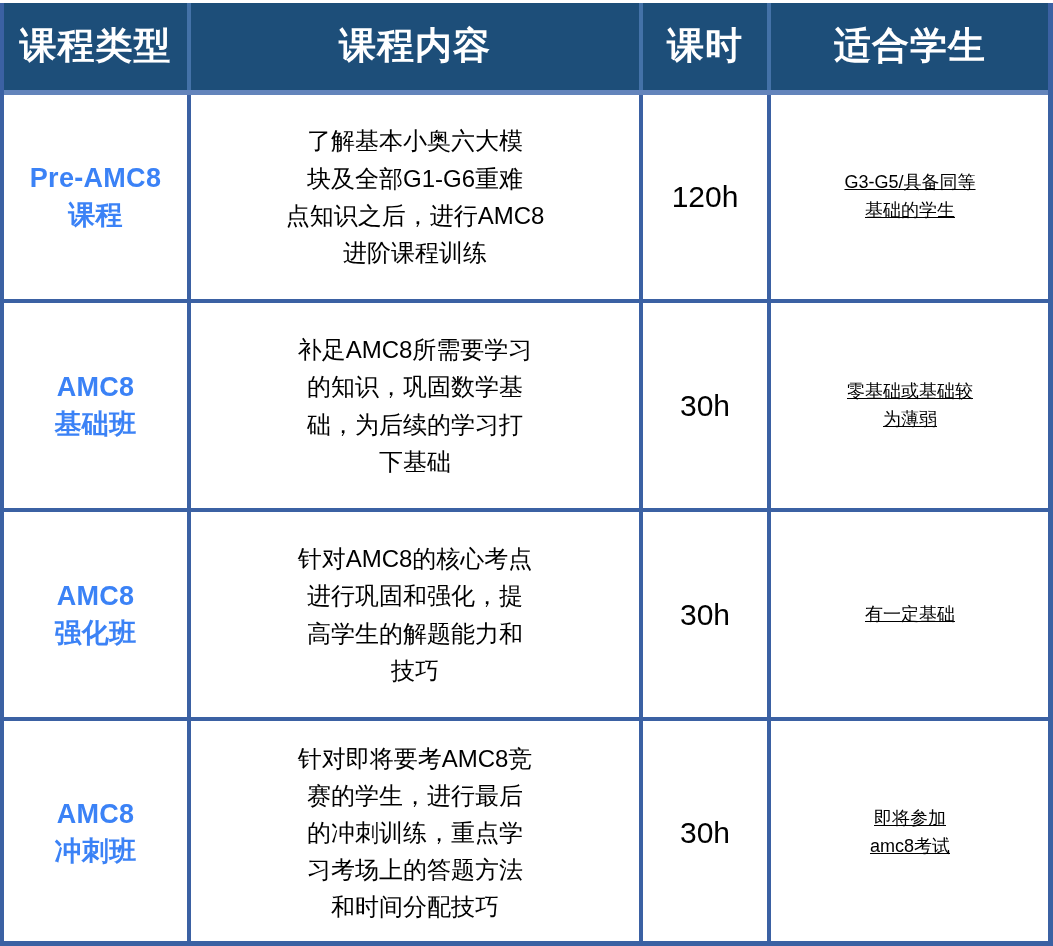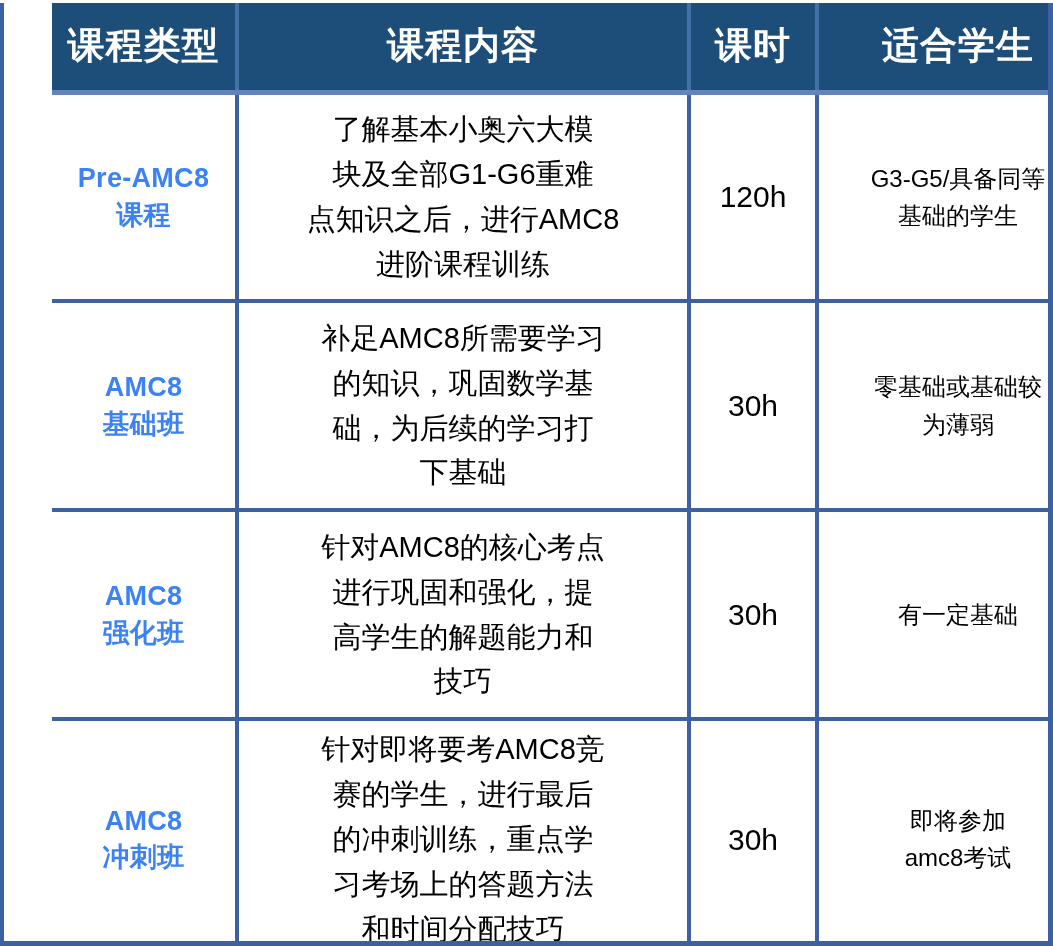--- a/index.html
+++ b/index.html
@@ -14,21 +14,20 @@
     font-family: "Liberation Sans", "DejaVu Sans", sans-serif;
     -webkit-font-smoothing: antialiased;
   }
 
   .course-table-wrap {
     position: relative;
     width: 1053px;
     height: 946px;
     box-sizing: border-box;
     overflow: hidden;
-    padding-left: 48px;
   }
 
   table.course-table {
     border-collapse: collapse;
     table-layout: fixed;
     width: 1045px;
     margin-left: 4px;
     margin-top: 3px;
     height: 940px;
     background: #ffffff;
@@ -92,34 +91,35 @@
   td.cell-type {
     color: #3b82f6;
     font-weight: bold;
     font-size: 27px;
     line-height: 1.36;
     white-space: pre-line;
     letter-spacing: 0.3px;
   }
   td.cell-content {
     white-space: pre-line;
-    font-size: 29px;
+    font-size: 24px;
     line-height: 1.55;
     padding-left: 36px;
     padding-right: 36px;
   }
   td.cell-hours {
     font-size: 30px;
   }
   td.cell-student {
     white-space: pre-line;
-    font-size: 24px;
+    font-size: 18px;
     line-height: 1.55;
     padding-left: 18px;
     padding-right: 18px;
+    text-decoration: underline;
   }
 
   
   .frame-left {
     position: absolute;
     left: 0; top: 3px;
     width: 4px; height: 940px;
     background: #3B61A3;
   }
   .frame-right {

